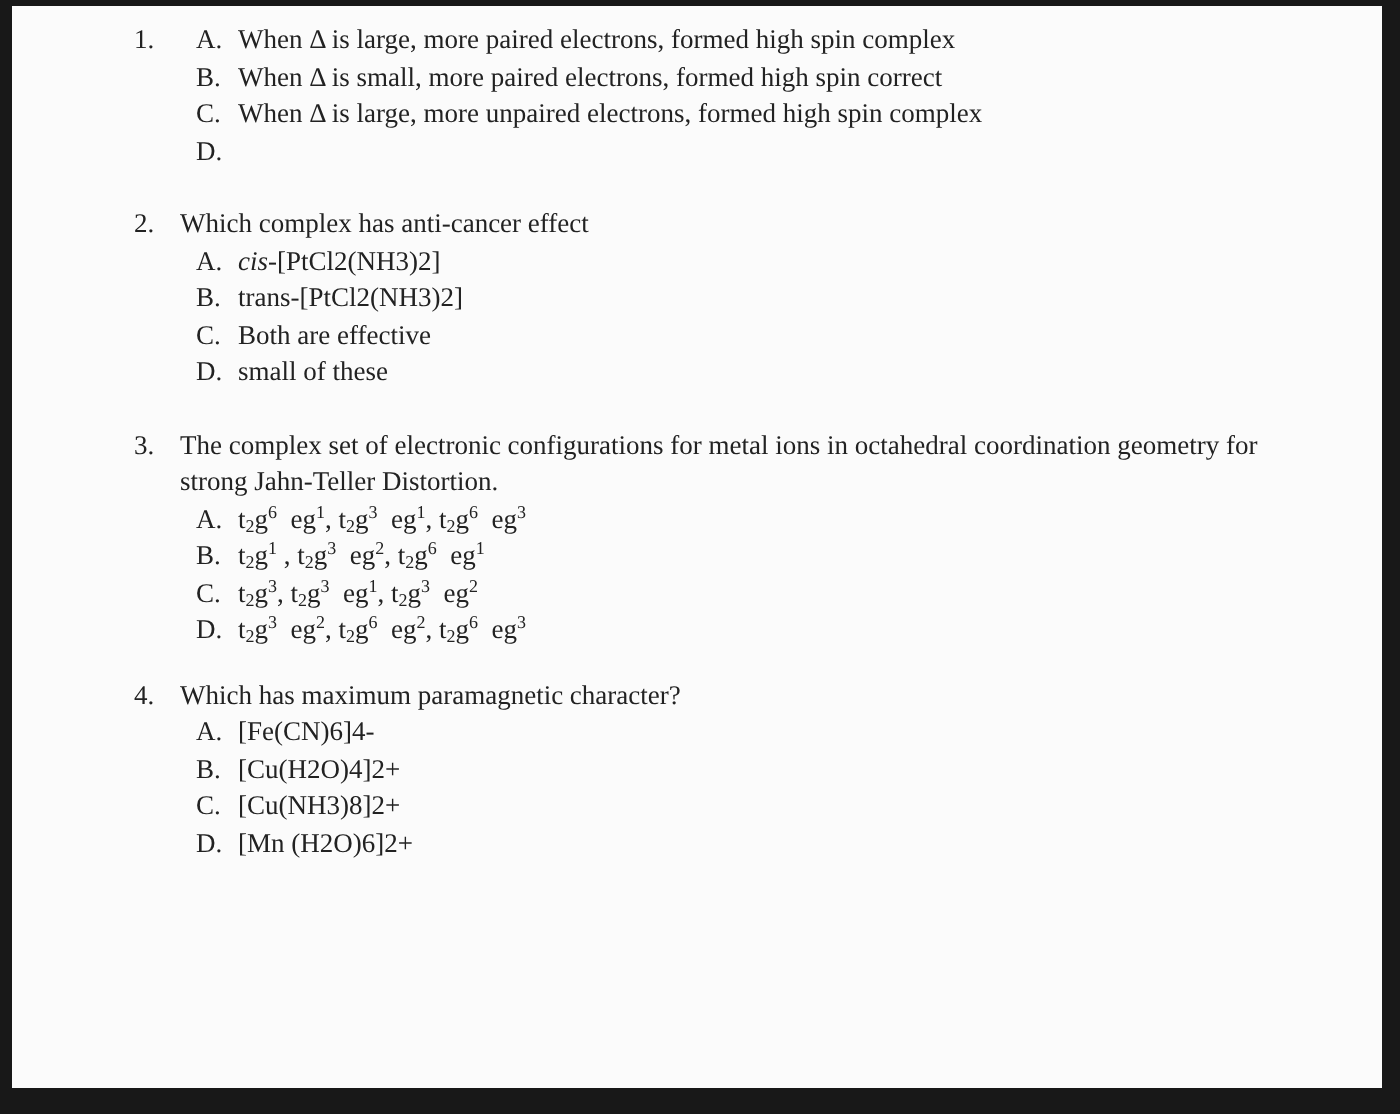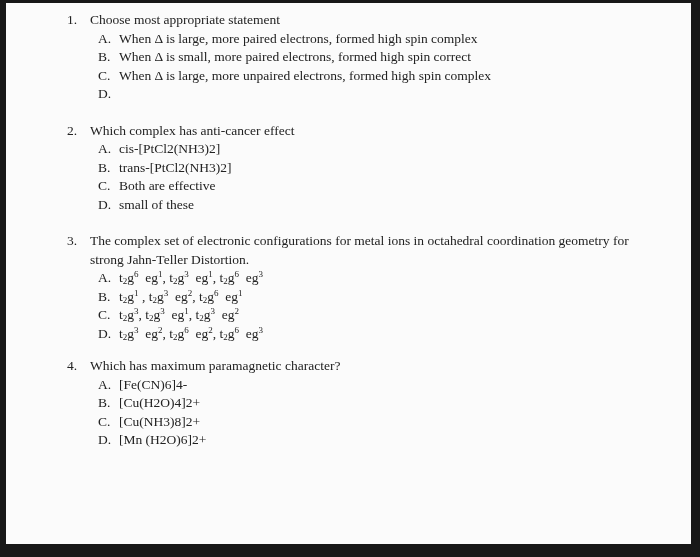--- a/index.html
+++ b/index.html
@@ -41,21 +41,20 @@
   <div class="edge-top"></div>
   <div class="edge-left"></div>
   <div class="edge-right"></div>
   <div class="edge-bottom"></div>
 
   <div class="content">
 
     <div class="question">
       <div class="qnum">1.</div>
       <div class="qbody">
-        <div class="qtext">Choose most appropriate statement</div>
         <div class="options">
           <div class="option">
             <div class="olet">A.</div>
             <div class="otext"><span>When Δ is large, more paired electrons, formed high spin complex</span></div>
           </div>
           <div class="option">
             <div class="olet">B.</div>
             <div class="otext"><span>When Δ is small, more paired electrons, formed high spin correct</span></div>
           </div>
           <div class="option">
@@ -69,21 +68,21 @@
       </div>
     </div>
 
     <div class="question">
       <div class="qnum">2.</div>
       <div class="qbody">
         <div class="qtext">Which complex has anti-cancer effect</div>
         <div class="options">
           <div class="option">
             <div class="olet">A.</div>
-            <div class="otext"><span style="">cis-</span><span>[PtCl2(NH3)2]</span></div>
+            <div class="otext"><span style="font-style: italic;">cis-</span><span>[PtCl2(NH3)2]</span></div>
           </div>
           <div class="option">
             <div class="olet">B.</div>
             <div class="otext"><span style="">trans-</span><span>[PtCl2(NH3)2]</span></div>
           </div>
           <div class="option">
             <div class="olet">C.</div>
             <div class="otext"><span>Both are effective</span></div>
           </div>
           <div class="option">

